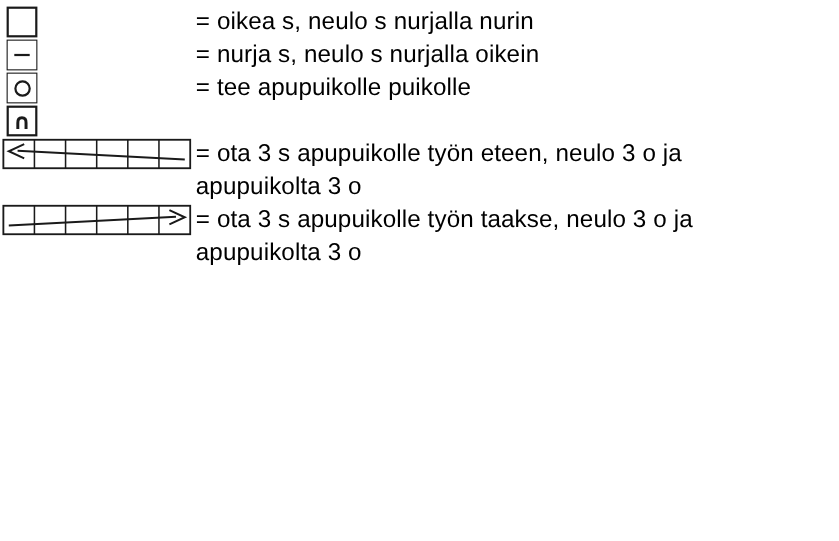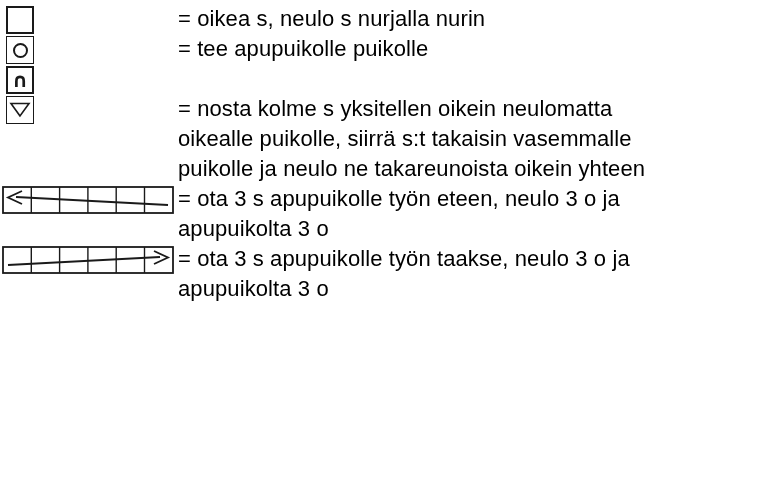--- a/index.html
+++ b/index.html
@@ -127,51 +127,45 @@
 
 <div class="legend">
 
   <div class="row row-1">
     <div class="sym-cell">
       <div class="box"></div>
     </div>
     <div class="desc-cell">= oikea s, neulo s nurjalla nurin</div>
   </div>
 
+  <div class="row row-2">
+    <div class="sym-cell">
+      <div class="box thin box-purl"></div>
+    </div>
+    <div class="desc-cell">= nurja s, neulo s nurjalla oikein</div>
+  </div>
 
   <div class="row row-3">
     <div class="sym-cell">
       <div class="box thin">
         <span class="circle-inner"></span>
       </div>
     </div>
     <div class="desc-cell">= tee apupuikolle puikolle</div>
   </div>
 
   <div class="row row-4">
     <div class="sym-cell">
       <div class="box">
         <span class="m1-glyph">∩</span>
       </div>
     </div>
   </div>
 
 
-  <div class="row row-6">
-    <div class="sym-cell">
-      <div class="box thin">
-        <svg width="24" height="24" viewBox="0 0 24 24" style="position:absolute;left:1px;top:1px;">
-          <polygon points="12,18 3,5.5 21,5.5" fill="none" stroke="#1a1a1a" stroke-width="1.6"></polygon>
-        </svg>
-      </div>
-    </div>
-    <div class="desc-cell">= nosta kolme s yksitellen oikein neulomatta
-oikealle puikolle, siirrä s:t takaisin vasemmalle
-puikolle ja neulo ne takareunoista oikein yhteen</div>
-  </div>
 
   <div class="row row-7">
     <div class="sym-cell">
       <div class="cable-wrap">
         <svg width="172" height="28" viewBox="0 0 172 28">
           <rect x="1" y="1" width="170" height="26" fill="#ffffff" stroke="#1a1a1a" stroke-width="1.8"></rect>
           <line x1="29.3" y1="1" x2="29.3" y2="27" stroke="#1a1a1a" stroke-width="1.4"></line>
           <line x1="57.6" y1="1" x2="57.6" y2="27" stroke="#1a1a1a" stroke-width="1.4"></line>
           <line x1="85.9" y1="1" x2="85.9" y2="27" stroke="#1a1a1a" stroke-width="1.4"></line>
           <line x1="114.2" y1="1" x2="114.2" y2="27" stroke="#1a1a1a" stroke-width="1.4"></line>

